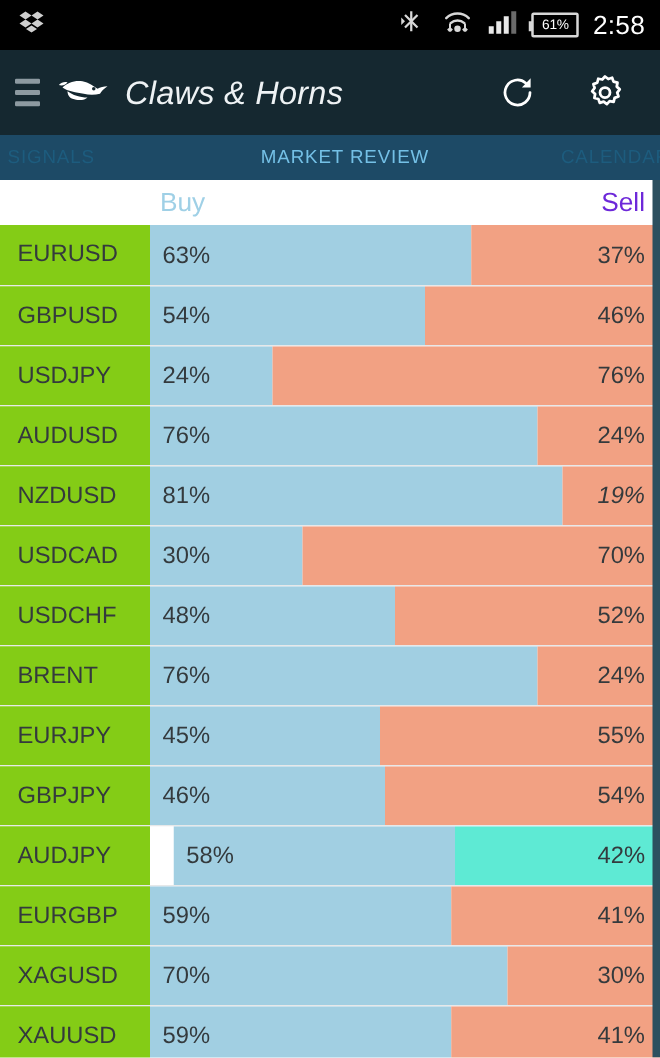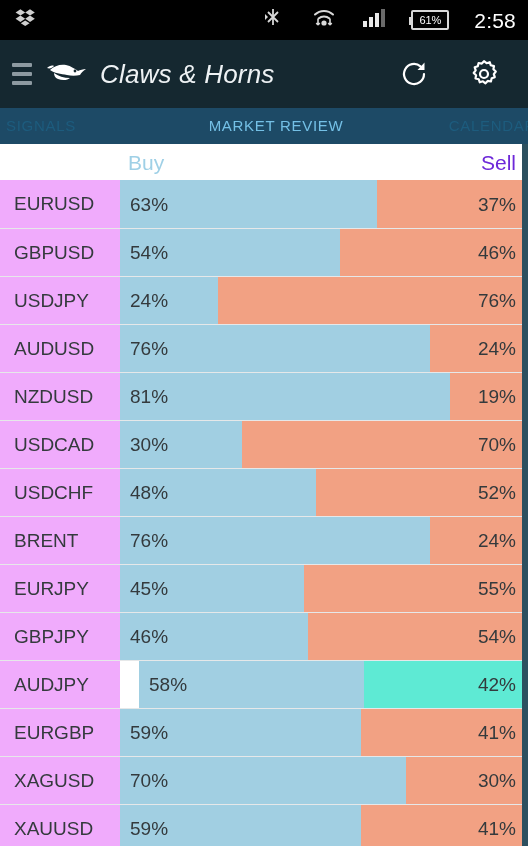--- a/index.html
+++ b/index.html
@@ -35,21 +35,21 @@
   }
   .statusbar .left {
     display: flex;
     align-items: center;
     gap: 10px;
   }
   .statusbar .spacer { flex: 1 1 auto; }
   .statusbar .right {
     display: flex;
     align-items: center;
-    gap: 25px;
+    gap: 11px;
   }
   .sb-icon { display: block; }
   .sb-time {
     color: #ffffff;
     font-size: 21px;
     letter-spacing: 0.2px;
     line-height: 1;
     font-family: "Liberation Sans", sans-serif;
   }
   .batt {
@@ -236,21 +236,21 @@
   .row:first-child { border-top: none; }
   .row-label {
     width: 120px;
     flex: 0 0 120px;
     display: flex;
     align-items: center;
     padding-left: 14px;
     box-sizing: border-box;
     color: #343a3d;
     font-size: 19px;
-    background: #f0abfc;
+    background: #84cc16;
   }
   .row-bar {
     flex: 1 1 auto;
     display: flex;
     position: relative;
     overflow: hidden;
   }
   .seg {
     display: flex;
     align-items: center;
@@ -427,21 +427,21 @@
               <span>24%</span>
             </div>
           </div>
         </div>
         <div class="row">
           <div class="row-label">NZDUSD</div>
           <div class="row-bar">
             <div class="seg seg-buy" style="width: 81%; background: rgb(161, 207, 226);">
               <span>81%</span>
             </div>
-            <div class="seg seg-sell" style="width: 19%; background: rgb(242, 161, 131);">
+            <div class="seg seg-sell" style="width: 19%; background: rgb(242, 161, 131); font-style: italic;">
               <span>19%</span>
             </div>
           </div>
         </div>
         <div class="row">
           <div class="row-label">USDCAD</div>
           <div class="row-bar">
             <div class="seg seg-buy" style="width: 30%; background: rgb(161, 207, 226);">
               <span>30%</span>
             </div>

